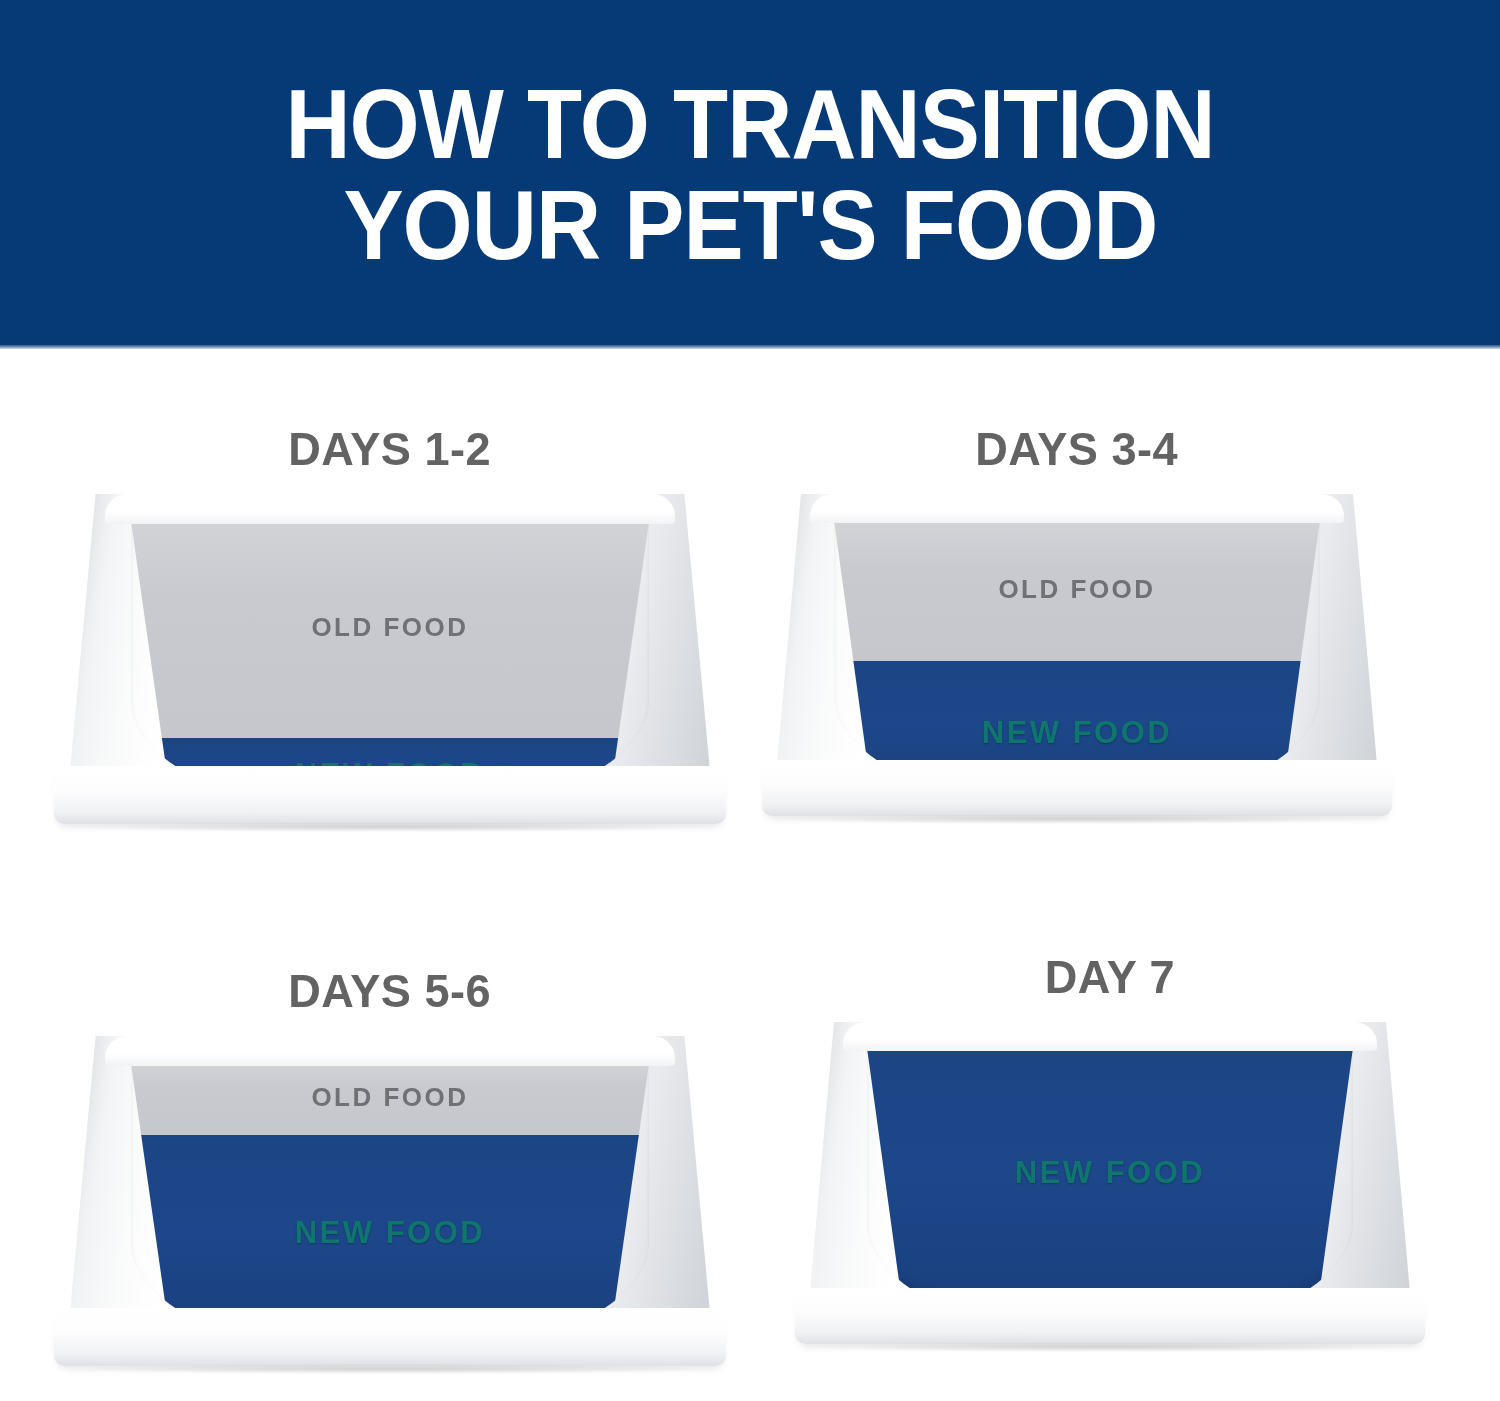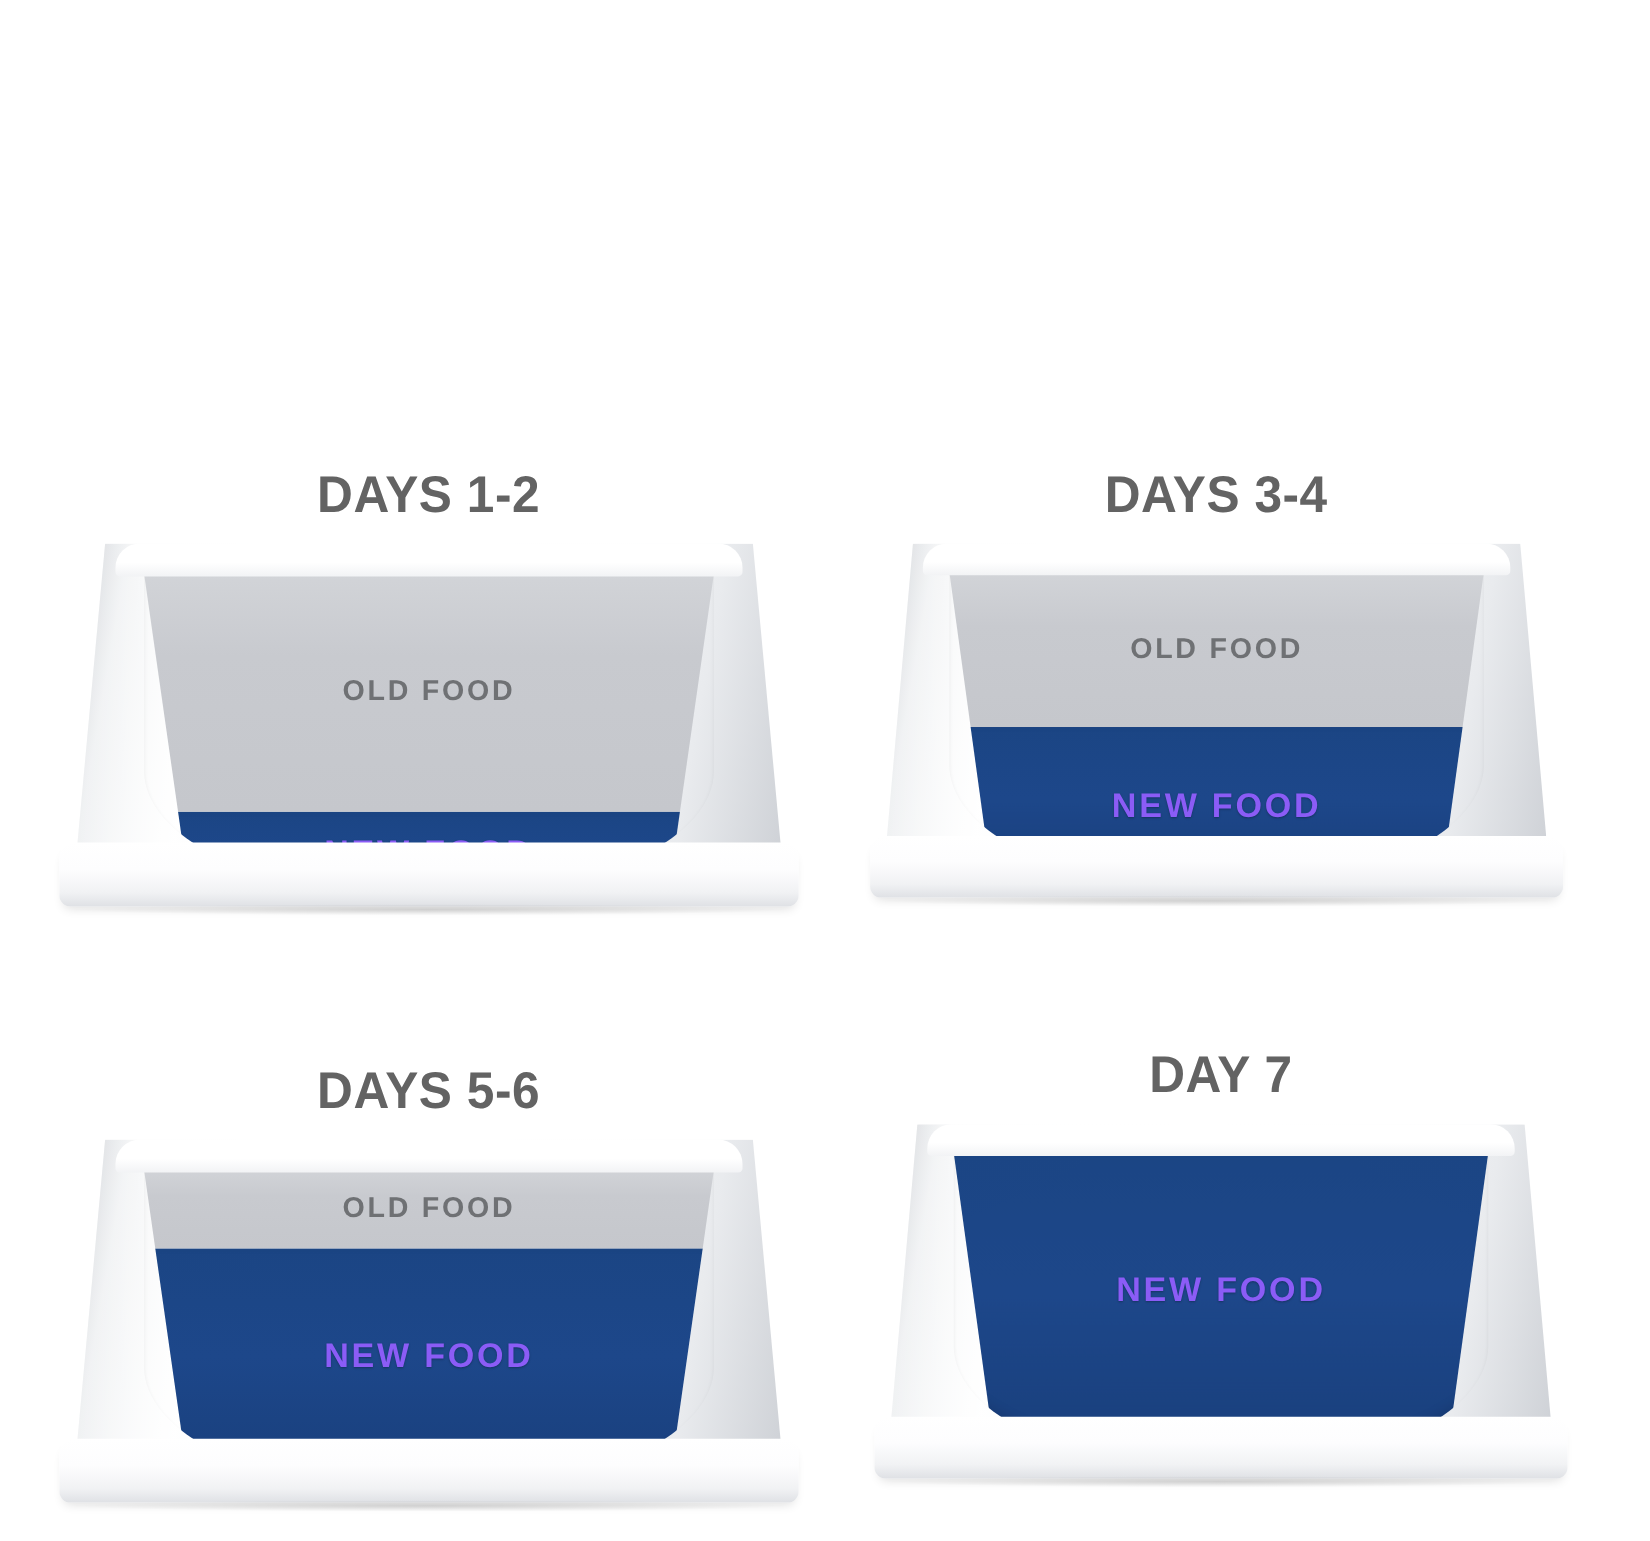--- a/index.html
+++ b/index.html
@@ -67,21 +67,21 @@
     text-decoration: underline;
   }
 
   .bowl-cell {
     position: absolute;
     display: flex;
     flex-direction: column;
     align-items: center;
   }
   .cell-0 { left: 30px;  top: 72px;  width: 720px; }
-  .cell-1 { left: 746px; top: 72px;  width: 720px; }
+  .cell-1 { left: 717px; top: 72px;  width: 720px; }
   .cell-2 { left: 30px;  top: 600px; width: 720px; margin-top: 14px; }
   .cell-3 { left: 750px; top: 600px; width: 720px; }
 
   .day-label {
     color: #636363;
     font-family: "Liberation Sans", sans-serif;
     font-weight: 700;
     font-size: 47px;
     letter-spacing: 0.5px;
     white-space: nowrap;
@@ -179,21 +179,21 @@
     font-weight: 700;
     letter-spacing: 2.5px;
     white-space: nowrap;
     z-index: 5;
   }
   .label-old {
     color: #6f7174;
     font-size: 26px;
   }
   .label-new {
-    color: #8b5cf6;
+    color: #0f766e;
     font-size: 31px;
     text-shadow: 0 1px 2px rgba(0,0,0,.28);
   }
 
   
   .bowl-base {
     position: absolute;
     left: -2.5%;
     bottom: 0;
     width: 105%;
@@ -210,20 +210,24 @@
     bottom: -8px;
     height: 10px;
     background: radial-gradient(ellipse at center, rgba(0,0,0,.14) 0%, rgba(0,0,0,0) 72%);
   }
 </style>
 </head>
 <body>
 
 <div id="page">
 
+  <div class="header-banner">
+    <div class="title-line title-line-1">HOW TO TRANSITION</div>
+    <div class="title-line title-line-2">YOUR PET'S FOOD</div>
+  </div>
 
   <div class="bowls-grid">
 
     <div class="bowl-cell cell-0">
       <div class="day-label">DAYS 1-2</div>
       <div class="bowl bowl-w-lg">
         <div class="bowl-body"></div>
         <div class="bowl-rim"></div>
         <div class="bowl-inner">
           <div class="bowl-inner-clip">

